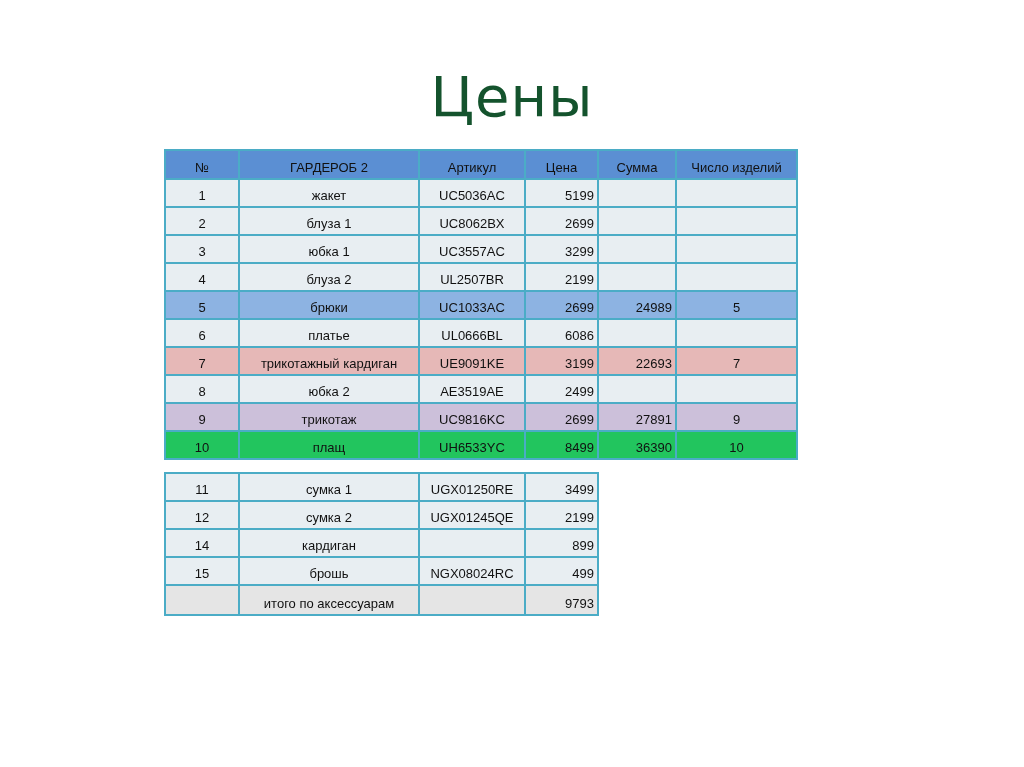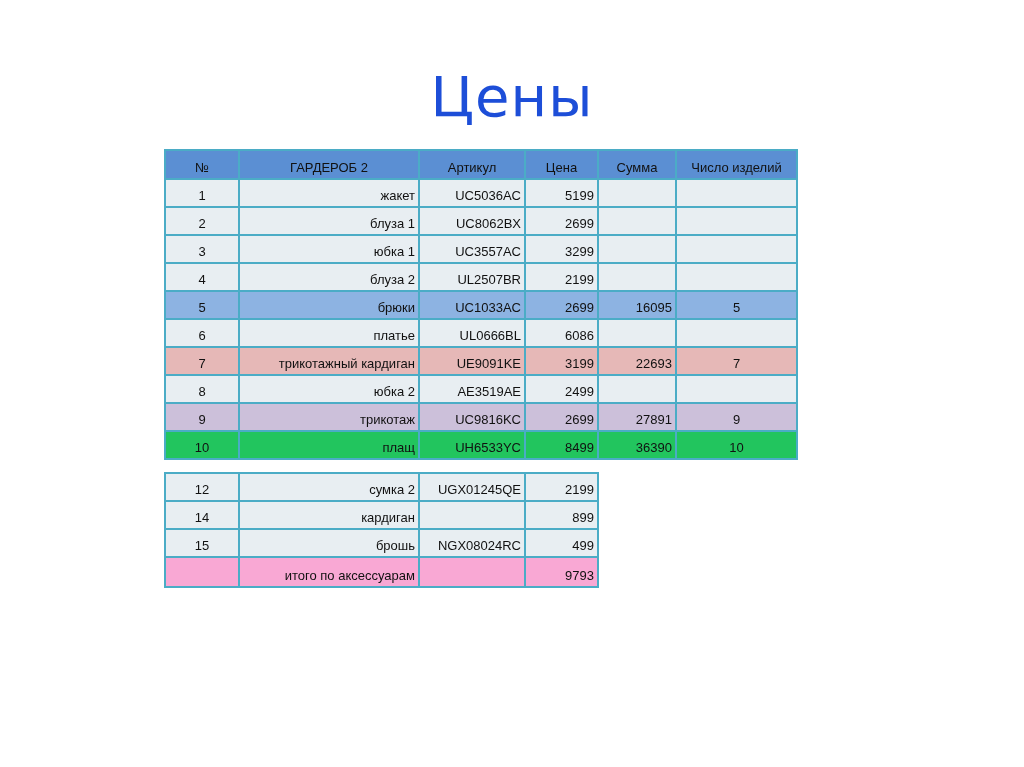--- a/index.html
+++ b/index.html
@@ -17,21 +17,21 @@
     }
     .slide-title {
       position: absolute;
       left: 0;
       top: 62px;
       width: 1024px;
       text-align: center;
       font-size: 56px;
       line-height: 70px;
       font-family: "DejaVu Sans", "Liberation Sans", sans-serif;
-      color: #1d4ed8;
+      color: #14532d;
       letter-spacing: 1px;
     }
     table.grid {
       position: absolute;
       border-collapse: collapse;
       table-layout: fixed;
       font-size: 13px;
     }
     table.grid td, table.grid th {
       border: 2px solid #4bacc6;
@@ -59,24 +59,24 @@
       height: 29px;
       text-align: center;
       vertical-align: middle;
       padding-bottom: 0;
     }
     tr.row td { height: 28px; background: #e8eef2; }
     tr.hl-blue td { background: #8db3e2; }
     tr.hl-pink td { background: #e6b8b7; }
     tr.hl-lilac td { background: #ccc0da; }
     tr.hl-purple td { background: #22c55e; }
-    tr.total td { background: #f9a8d4; height: 30px; }
+    tr.total td { background: #e5e5e5; height: 30px; }
     td.c { text-align: center; }
     td.r { text-align: right; margin-top: 10px; }
-    td.l { text-align: right; margin-top: 24px; }
+    td.l { text-align: center; margin-top: 24px; }
   </style>
 </head>
 <body>
 
 <div class="slide-title">Цены</div>
 
 <table class="grid" id="main-table">
   <colgroup>
     <col style="width:74px">
       <col style="width:180px">
@@ -126,21 +126,21 @@
       <td class="l">UL2507BR</td>
       <td class="r">2199</td>
       <td class="r"></td>
       <td class="c"></td>
     </tr>
     <tr class="row hl-blue">
       <td class="c">5</td>
       <td class="l">брюки</td>
       <td class="l">UC1033AC</td>
       <td class="r">2699</td>
-      <td class="r">16095</td>
+      <td class="r">24989</td>
       <td class="c">5</td>
     </tr>
     <tr class="row">
       <td class="c">6</td>
       <td class="l">платье</td>
       <td class="l">UL0666BL</td>
       <td class="r">6086</td>
       <td class="r"></td>
       <td class="c"></td>
     </tr>
@@ -181,20 +181,26 @@
 
 <table class="grid" id="acc-table">
   <colgroup>
     <col style="width:74px">
       <col style="width:180px">
       <col style="width:106px">
       <col style="width:73px">
   </colgroup>
   <tbody>
     <tr class="row">
+      <td class="c">11</td>
+      <td class="l">сумка 1</td>
+      <td class="l">UGX01250RE</td>
+      <td class="r">3499</td>
+    </tr>
+    <tr class="row">
       <td class="c">12</td>
       <td class="l">сумка 2</td>
       <td class="l">UGX01245QE</td>
       <td class="r">2199</td>
     </tr>
     <tr class="row">
       <td class="c">14</td>
       <td class="l">кардиган</td>
       <td class="l"></td>
       <td class="r">899</td>

